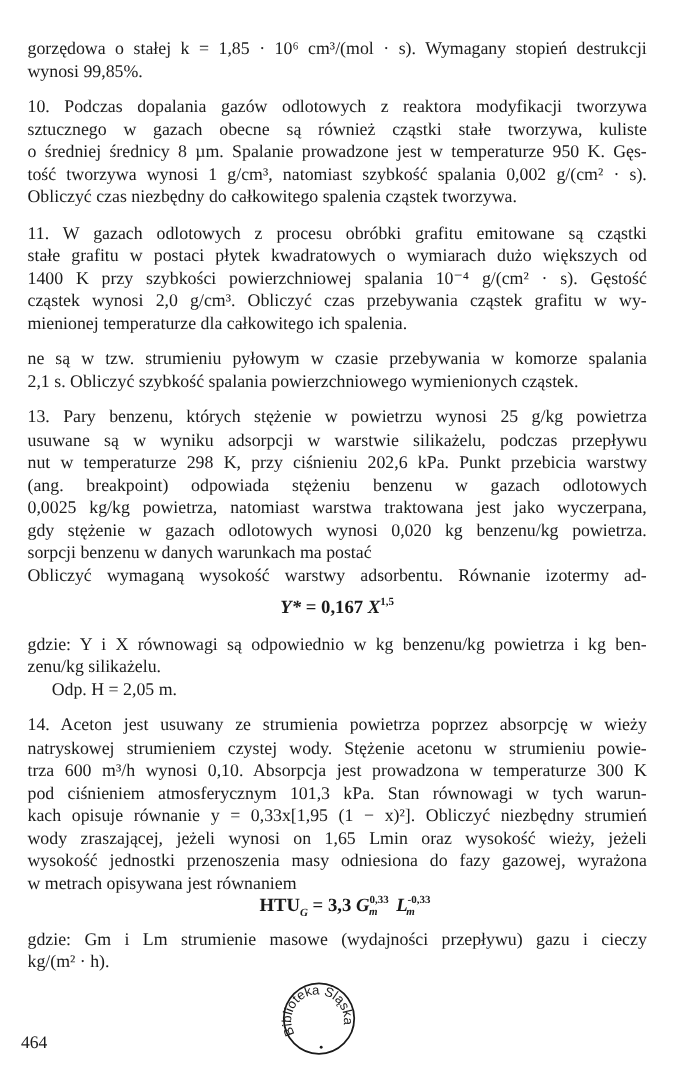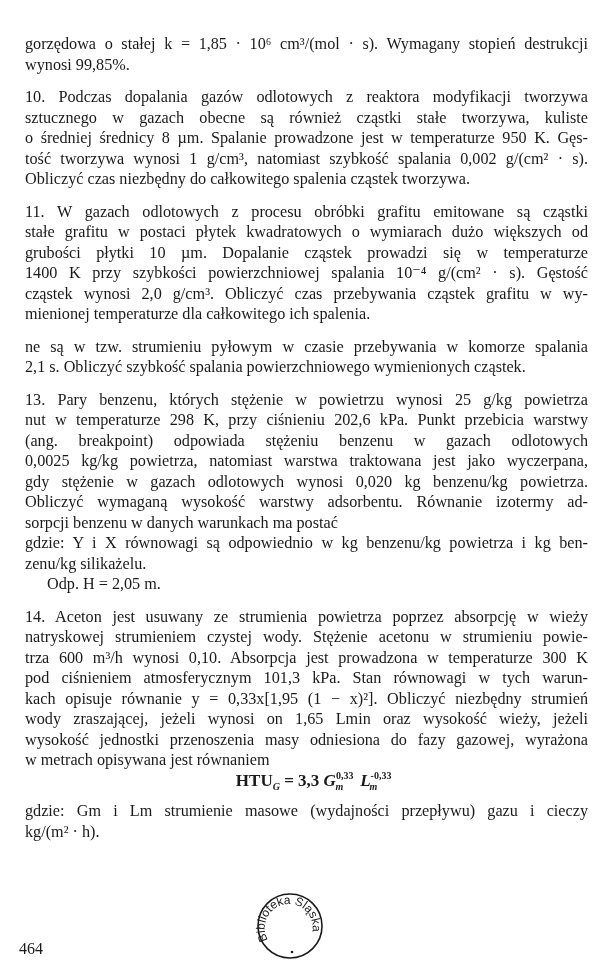--- a/index.html
+++ b/index.html
@@ -31,40 +31,43 @@
     <span class="line"><b class="num">10.</b> <span>Podczas dopalania gazów odlotowych z reaktora modyfikacji tworzywa</span></span>
     <span class="line">sztucznego w gazach obecne są również cząstki stałe tworzywa, kuliste</span>
     <span class="line">o średniej średnicy 8 µm. Spalanie prowadzone jest w temperaturze 950 K. Gęs-</span>
     <span class="line">tość tworzywa wynosi 1 g/cm³, natomiast szybkość spalania 0,002 g/(cm² · s).</span>
     <span class="line last">Obliczyć czas niezbędny do całkowitego spalenia cząstek tworzywa.</span>
   </p>
 
   <p class="para">
     <span class="line"><b class="num">11.</b> <span>W gazach odlotowych z procesu obróbki grafitu emitowane są cząstki</span></span>
     <span class="line">stałe grafitu w postaci płytek kwadratowych o wymiarach dużo większych od</span>
-    <span class="line">grubości płytki 10 µm. Dopalanie cząstek prowadzi się w temperaturze</span>
     <span class="line">1400 K przy szybkości powierzchniowej spalania 10⁻⁴ g/(cm² · s). Gęstość</span>
     <span class="line">cząstek wynosi 2,0 g/cm³. Obliczyć czas przebywania cząstek grafitu w wy-</span>
     <span class="line last">mienionej temperaturze dla całkowitego ich spalenia.</span>
   </p>
 
   <p class="para">
     <span class="line">ne są w tzw. strumieniu pyłowym w czasie przebywania w komorze spalania</span>
     <span class="line last">2,1 s. Obliczyć szybkość spalania powierzchniowego wymienionych cząstek.</span>
   </p>
 
   <div class="para" style="margin-bottom:12px;">
     <span class="line"><b class="num">13.</b> <span>Pary benzenu, których stężenie w powietrzu wynosi 25 g/kg powietrza</span></span>
+    <span class="line">usuwane są w wyniku adsorpcji w warstwie silikażelu, podczas przepływu</span>
     <span class="line">nut w temperaturze 298 K, przy ciśnieniu 202,6 kPa. Punkt przebicia warstwy</span>
     <span class="line">(ang. breakpoint) odpowiada stężeniu benzenu w gazach odlotowych</span>
     <span class="line">0,0025 kg/kg powietrza, natomiast warstwa traktowana jest jako wyczerpana,</span>
     <span class="line">gdy stężenie w gazach odlotowych wynosi 0,020 kg benzenu/kg powietrza.</span>
+    <span class="line last">sorpcji benzenu w danych warunkach ma postać</span>
     <span class="line">Obliczyć wymaganą wysokość warstwy adsorbentu. Równanie izotermy ad-</span>
-    <span class="line last">sorpcji benzenu w danych warunkach ma postać</span>
 
+    <div class="formula">
+      <i>Y*</i><span> = </span><span>0,167</span> <i>X</i><sup>1,5</sup>
+    </div>
 
     <span class="line">gdzie: Y i X równowagi są odpowiednio w kg benzenu/kg powietrza i kg ben-</span>
     <span class="line last">zenu/kg silikażelu.</span>
     <span class="line last indent">Odp. H = 2,05 m.</span>
   </div>
 
   <div class="para">
     <span class="line"><b class="num">14.</b> <span>Aceton jest usuwany ze strumienia powietrza poprzez absorpcję w wieży</span></span>
     <span class="line">natryskowej strumieniem czystej wody. Stężenie acetonu w strumieniu powie-</span>
     <span class="line">trza 600 m³/h wynosi 0,10. Absorpcja jest prowadzona w temperaturze 300 K</span>

